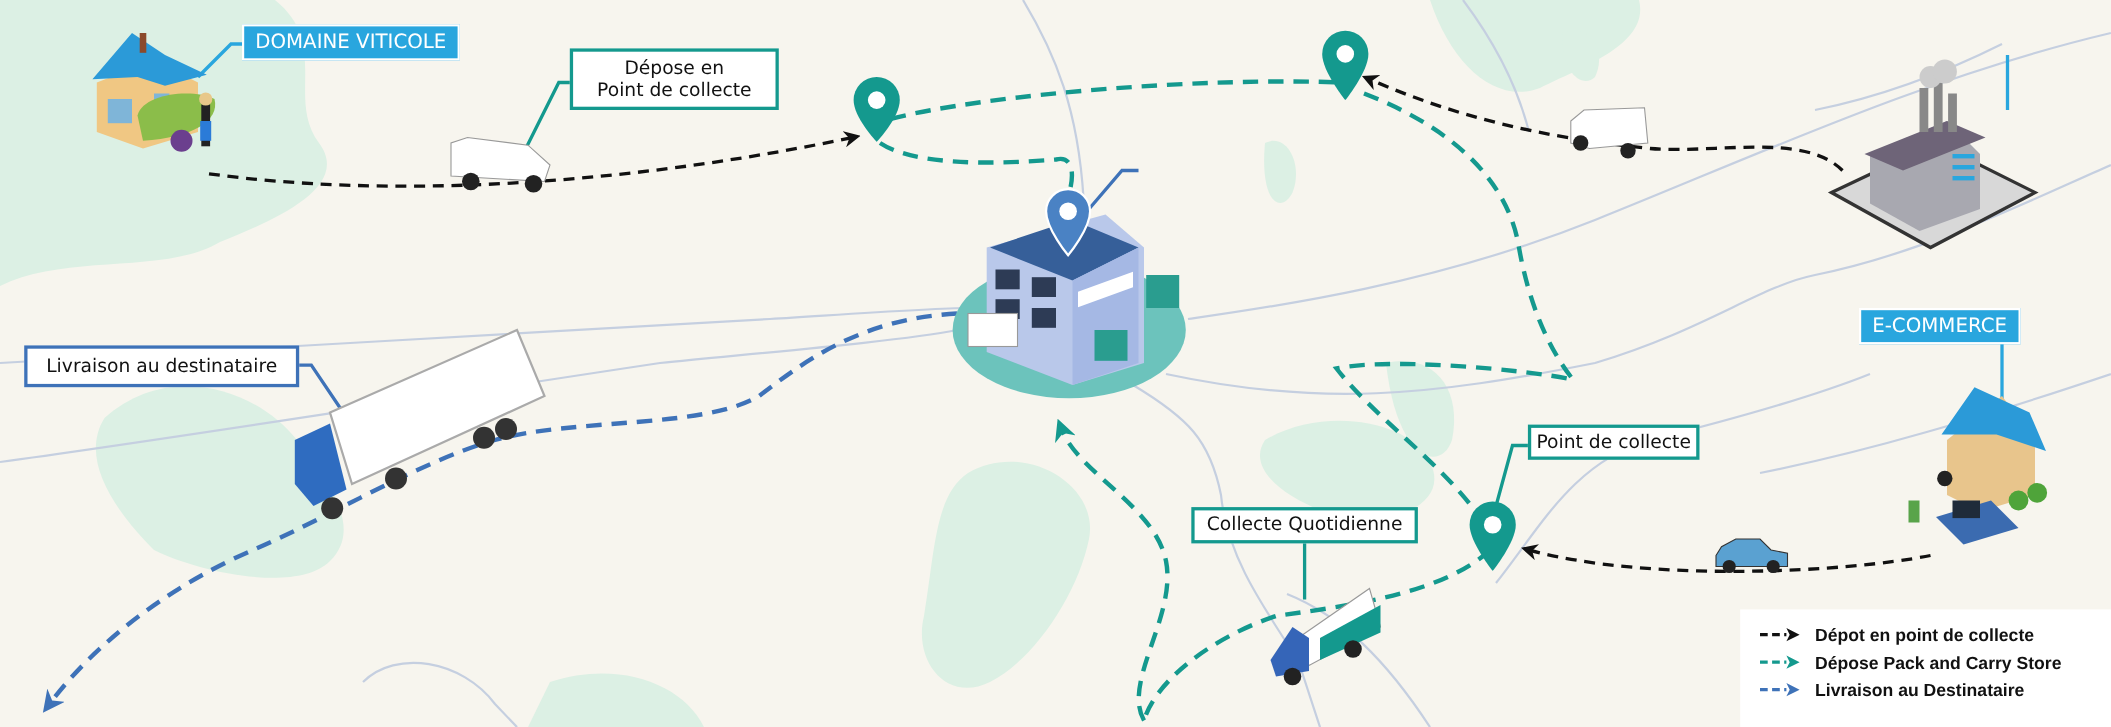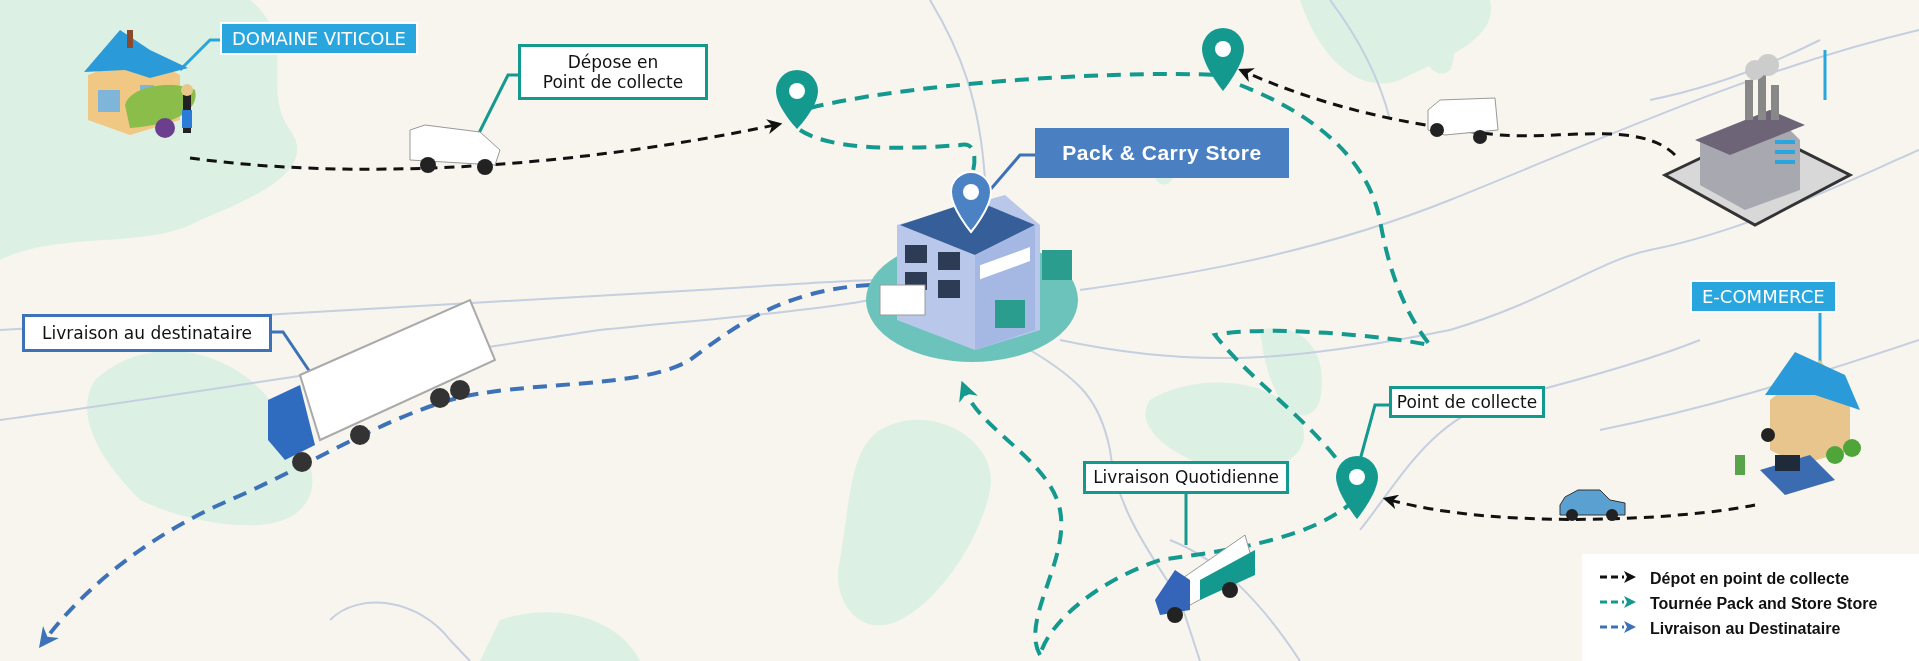--- a/index.html
+++ b/index.html
@@ -199,42 +199,41 @@
 </svg>
 
 <div class="label lbl-blue" style="left:220px;top:22px;height:33px;">DOMAINE VITICOLE</div>
 <div class="label lbl-blue" style="left:1690px;top:280px;height:33px;">E-COMMERCE</div>
 
 <div class="label lbl-teal" style="left:518px;top:44px;width:190px;height:56px;flex-direction:column;">
   <span>Dépose en</span>
   <span>Point de collecte</span>
 </div>
 
-<div class="label lbl-store" style="left:1035px;top:128px;width:254px;height:50px;">Pack &amp; Carry Store</div>
 
 <div class="label lbl-navy" style="left:22px;top:314px;width:250px;height:38px;">Livraison au destinataire</div>
 
 <div class="label lbl-teal" style="left:1389px;top:386px;width:156px;height:32px;">Point de collecte</div>
 
-<div class="label lbl-teal" style="left:1083px;top:461px;width:206px;height:33px;">Livraison Quotidienne</div>
+<div class="label lbl-teal" style="left:1083px;top:461px;width:206px;height:33px;">Collecte Quotidienne</div>
 
 <div class="legend">
   <div class="legend-row">
     <svg width="40" height="14">
           <line x1="0" y1="7" x2="24" y2="7" stroke="#111" stroke-width="3" stroke-dasharray="7,4"></line>
           <path d="M24,1 L36,7 L24,13 L27,7z" fill="#111"></path>
         </svg>
     <span>Dépot en point de collecte</span>
   </div>
   <div class="legend-row">
     <svg width="40" height="14">
           <line x1="0" y1="7" x2="24" y2="7" stroke="#14998e" stroke-width="3" stroke-dasharray="7,4"></line>
           <path d="M24,1 L36,7 L24,13 L27,7z" fill="#14998e"></path>
         </svg>
-    <span>Tournée Pack and Store Store</span>
+    <span>Dépose Pack and Carry Store</span>
   </div>
   <div class="legend-row">
     <svg width="40" height="14">
           <line x1="0" y1="7" x2="24" y2="7" stroke="#3e72b8" stroke-width="3" stroke-dasharray="7,4"></line>
           <path d="M24,1 L36,7 L24,13 L27,7z" fill="#3e72b8"></path>
         </svg>
     <span>Livraison au Destinataire</span>
   </div>
 </div>
 

